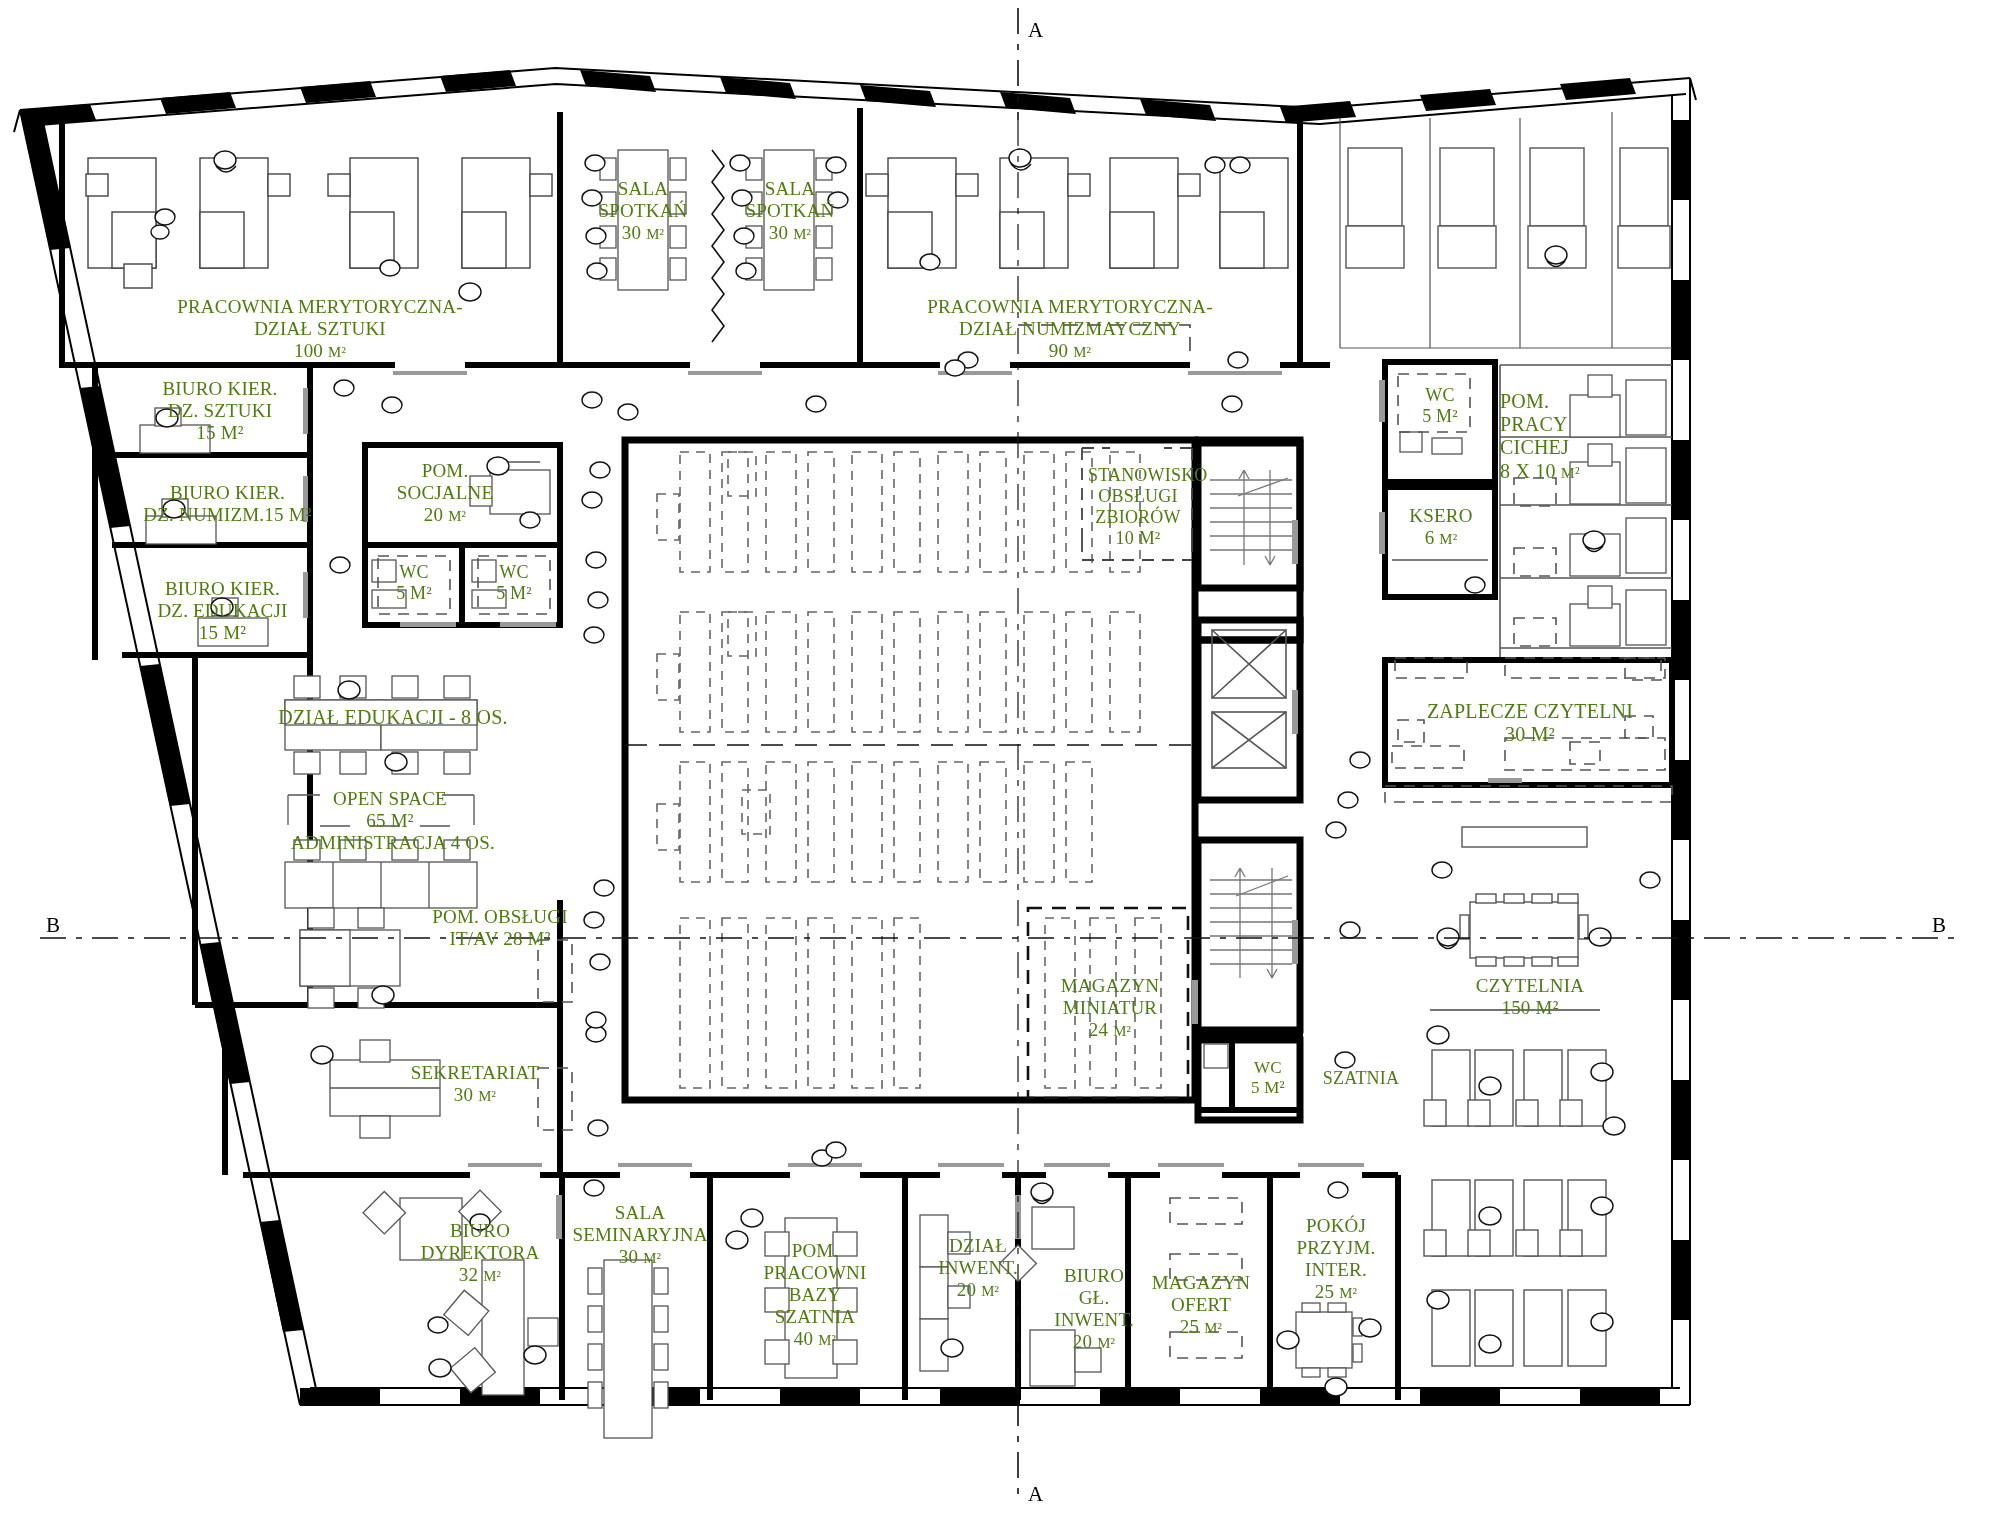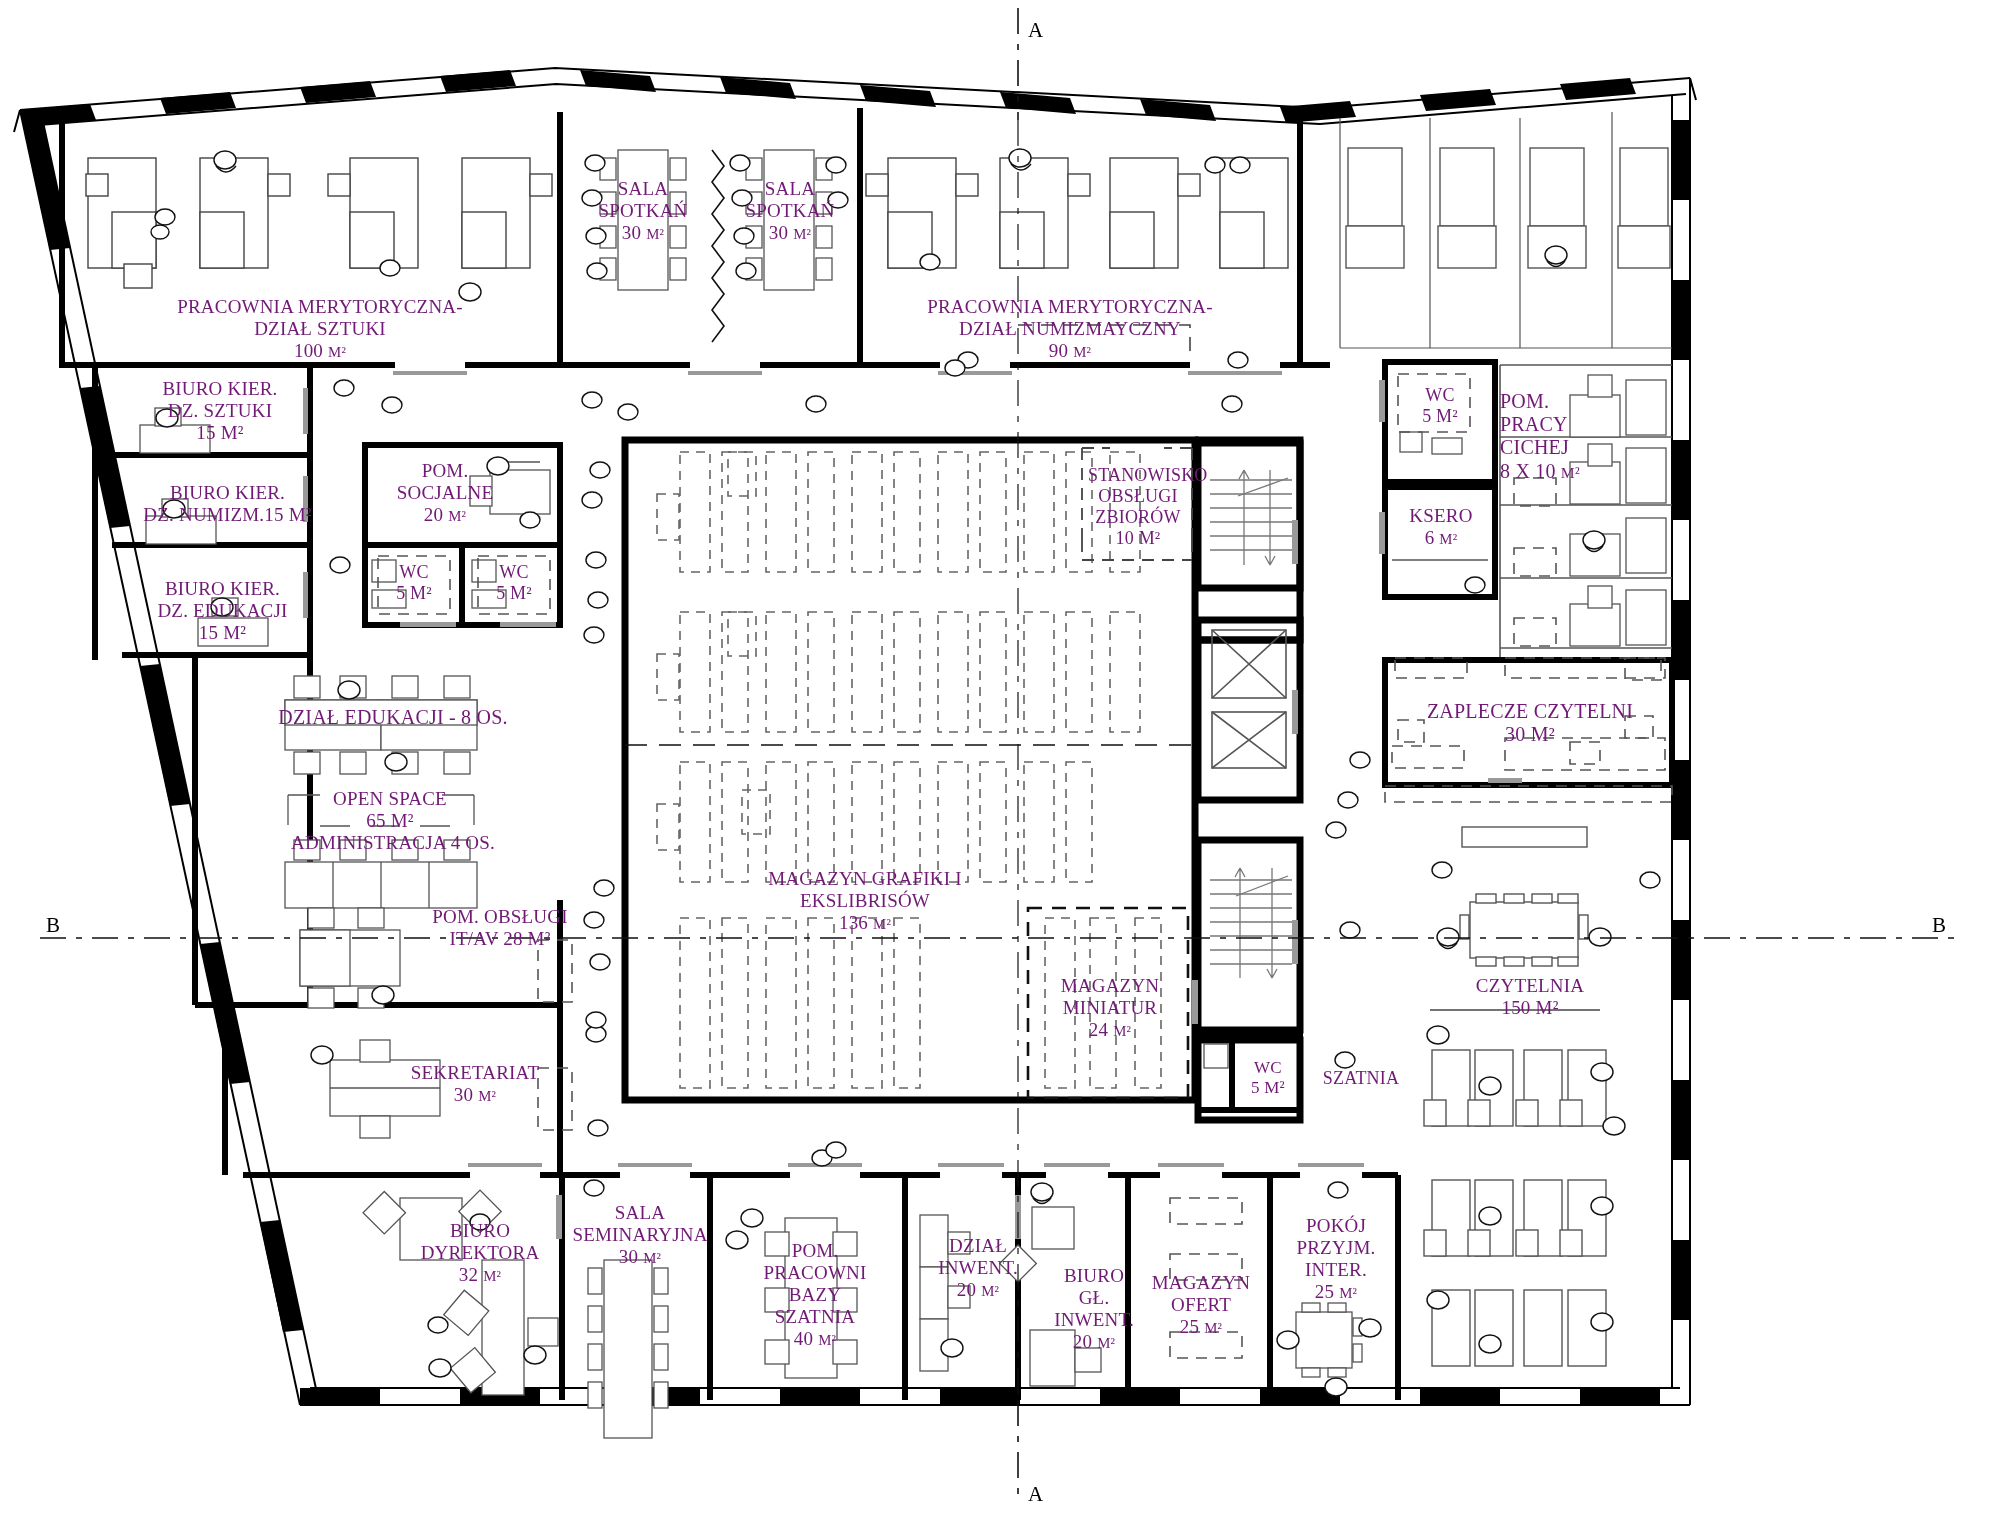--- a/index.html
+++ b/index.html
@@ -1,20 +1,20 @@
 <!DOCTYPE html>
 <html><head>
 <meta charset="utf-8">
 <style>
   html,body{margin:0;padding:0;background:#fff;}
   body{font-family:"Liberation Serif",serif;}
   #plan{position:relative;width:2000px;height:1535px;background:#fff;overflow:hidden;}
   svg{position:absolute;left:0;top:0;}
   .lbl{position:absolute;text-align:center;font-family:"Liberation Serif",serif;
-       color:#701a75;line-height:1.16;white-space:nowrap;letter-spacing:.2px;}
+       color:#4d7c0f;line-height:1.16;white-space:nowrap;letter-spacing:.2px;}
   .t20{font-size:20px;}
   .t19{font-size:19px;}
   .t18{font-size:18px;}
   .t17{font-size:17px;}
   .sm{font-size:.78em;}
   .secmark{position:absolute;font-size:21px;font-family:"Liberation Serif",serif;}
 </style>
 </head>
 <body>
 
@@ -810,25 +810,20 @@
   <div>IT/AV 28 M²</div>
 </div>
 
 <div class="lbl t19" style="left:390px;top:1062px;width:170px">
   <div>SEKRETARIAT</div>
   <div><span>30</span> <span class="sm"><span>M²</span></span></div>
 </div>
 
 
 
-<div class="lbl t19" style="left:720px;top:868px;width:290px">
-  <div>MAGAZYN GRAFIKI I</div>
-  <div>EKSLIBRISÓW</div>
-  <div><span>136</span> <span class="sm"><span>M²</span></span></div>
-</div>
 
 <div class="lbl t19" style="left:1036px;top:975px;width:148px">
   <div>MAGAZYN</div>
   <div>MINIATUR</div>
   <div><span>24</span> <span class="sm"><span>M²</span></span></div>
 </div>
 
 <div class="lbl t18" style="left:1088px;top:465px;width:100px">
   <div>STANOWISKO</div>
   <div>OBSŁUGI</div>

